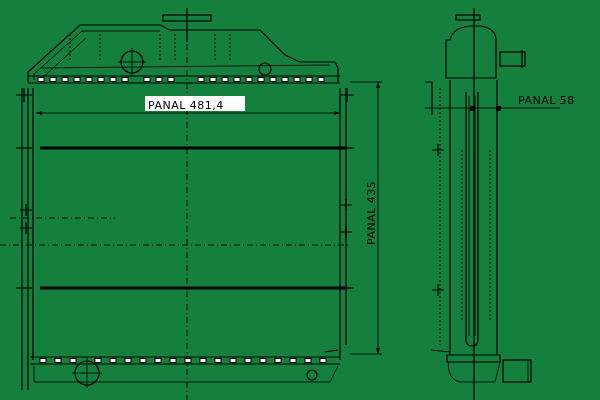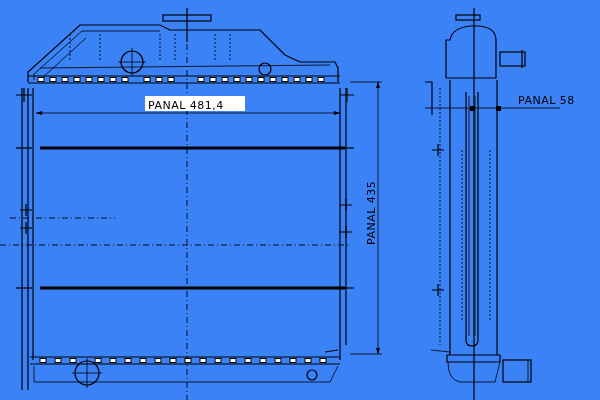--- a/index.html
+++ b/index.html
@@ -1,16 +1,16 @@
 <!DOCTYPE html>
 <html><head>
 <meta charset="utf-8">
 <style>
   html, body { margin: 0; padding: 0; background: #ffffff; }
-  #canvas { position: relative; width: 600px; height: 400px; background: #3b82f6; overflow: hidden; }
+  #canvas { position: relative; width: 600px; height: 400px; background: #15803d; overflow: hidden; }
   svg { position: absolute; left: 0; top: 0; }
   .dim-label { font-family: "DejaVu Sans", sans-serif; font-size: 11px; fill: #000; letter-spacing: 0.5px; }
   .ln { stroke: #000; fill: none; stroke-width: 1.2; }
   .thick { stroke: #000; fill: none; stroke-width: 3; }
   .thin { stroke: #000; fill: none; stroke-width: 0.8; }
   .dash { stroke: #000; fill: none; stroke-width: 0.9; stroke-dasharray: 6 3 1 3; }
   .dot { stroke: #000; fill: none; stroke-width: 0.9; stroke-dasharray: 2 2; }
   .slot { stroke: #000; fill: #fff; stroke-width: 1; }
 </style>
 </head>

